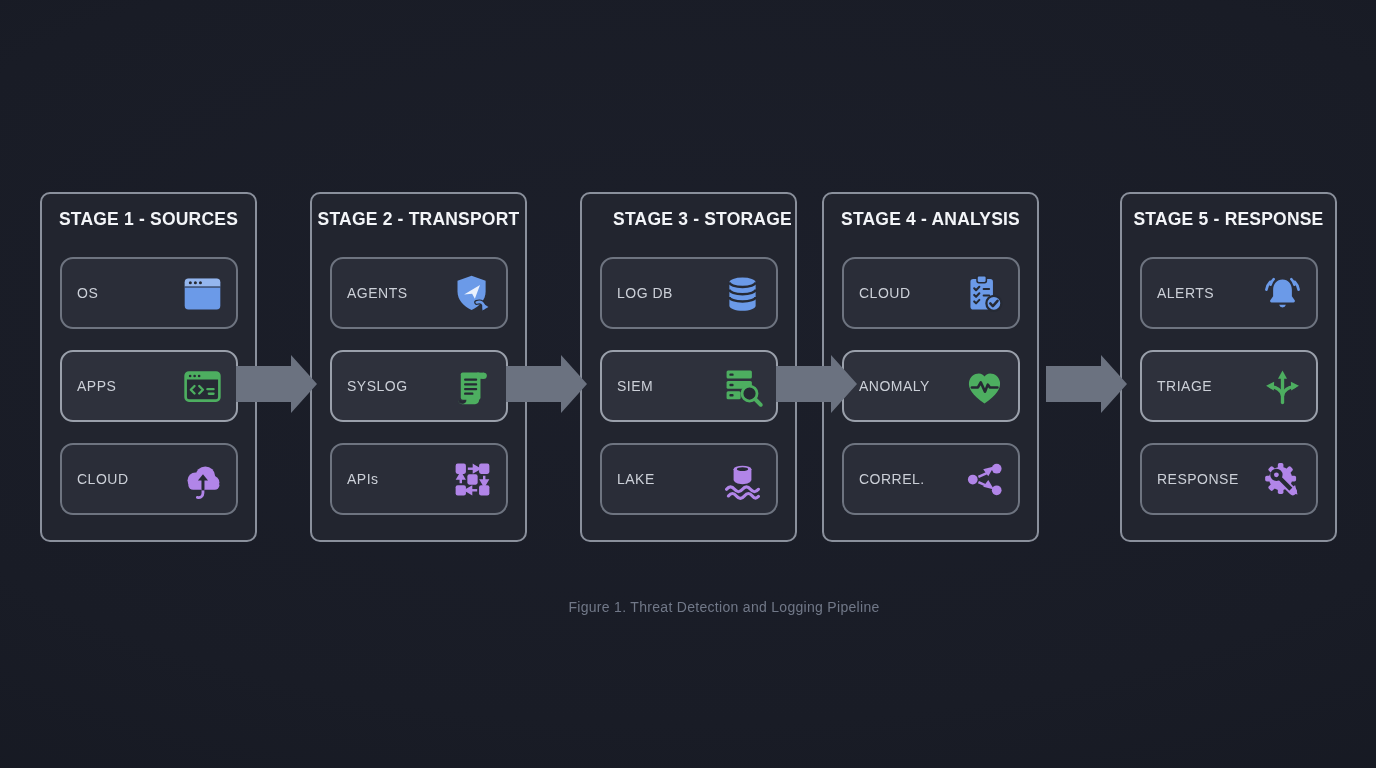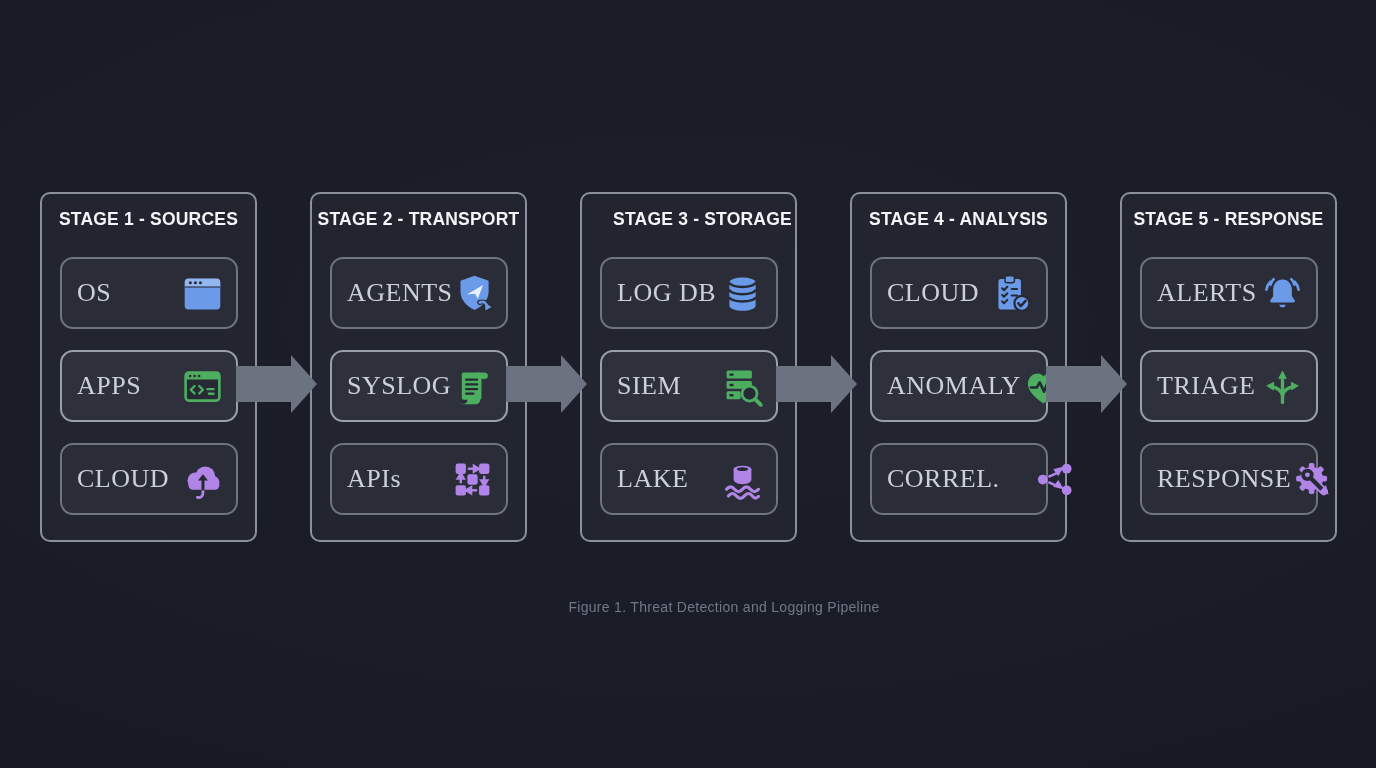--- a/index.html
+++ b/index.html
@@ -25,22 +25,22 @@
   .node{
     position:absolute;left:18px;width:178px;height:72px;
     background:var(--box_bg);
     border:2px solid var(--box_border);
     border-radius:13px;box-sizing:border-box;
     display:flex;align-items:center;justify-content:space-between;
     padding:0 11px 0 15px;
   }
   .node.mid{background:var(--box_bg_mid);border-color:var(--box_border_mid)}
   .node-label{
-    font-family:Liberation Serif, serif;
-    font-size:26px;letter-spacing:.5px;
+    font-family:Liberation Sans, sans-serif;
+    font-size:14px;letter-spacing:.5px;
     color:var(--label);white-space:nowrap;
   }
   .node-icon{width:45px;height:45px;flex:0 0 auto;display:block}
   .node-icon svg{width:45px;height:45px;display:block}
   .flow-arrow{position:absolute;top:355px;width:81px;height:58px;z-index:5}
   .caption{
     position:absolute;top:599px;left:0;width:100%;text-align:center;
     font-size:14px;letter-spacing:.3px;color:var(--caption);padding-left:36px;
   }
 </style>
@@ -202,21 +202,21 @@
                 <ellipse cx="24" cy="13" rx="6" ry="2" fill="#262a34"></ellipse>
                 <g fill="none" stroke="#b185e8" stroke-width="3.4" stroke-linecap="round">
                   <path d="M7 34.5c2.8-3.4 5.7-3.4 8.5 0s5.7 3.4 8.5 0 5.7-3.4 8.5 0 5.7 3.4 8.5 0"></path>
                   <path d="M9 41.5c2.8-3.4 5.7-3.4 8.5 0s5.7 3.4 8.5 0 5.7-3.4 8.5 0 4.4 2.6 6.5.6"></path>
                 </g>
               </svg>
             </span>
   </div>
         </div>
   </section>
-      <section class="stage" style="left: 850px;">
+      <section class="stage" style="left: 822px;">
     <h2 class="stage-title">STAGE 4 - ANALYSIS</h2>
     <div class="nodes">
           <div class="node" style="top: 63px;">
     <span class="node-label">CLOUD</span>
     <span class="node-icon">
               <svg viewBox="0 0 48 48">
                 <rect x="9" y="8.5" width="24" height="32.5" rx="3" fill="#6b9ae8"></rect>
                 <rect x="16" y="5" width="10" height="7.5" rx="2" fill="#6b9ae8" stroke="#262a34" stroke-width="1.6"></rect>
                 <g stroke="#262a34" stroke-width="2.2" fill="none" stroke-linecap="round" stroke-linejoin="round">
                   <path d="M13 18.5l2 2 3.5-3.7"></path>

